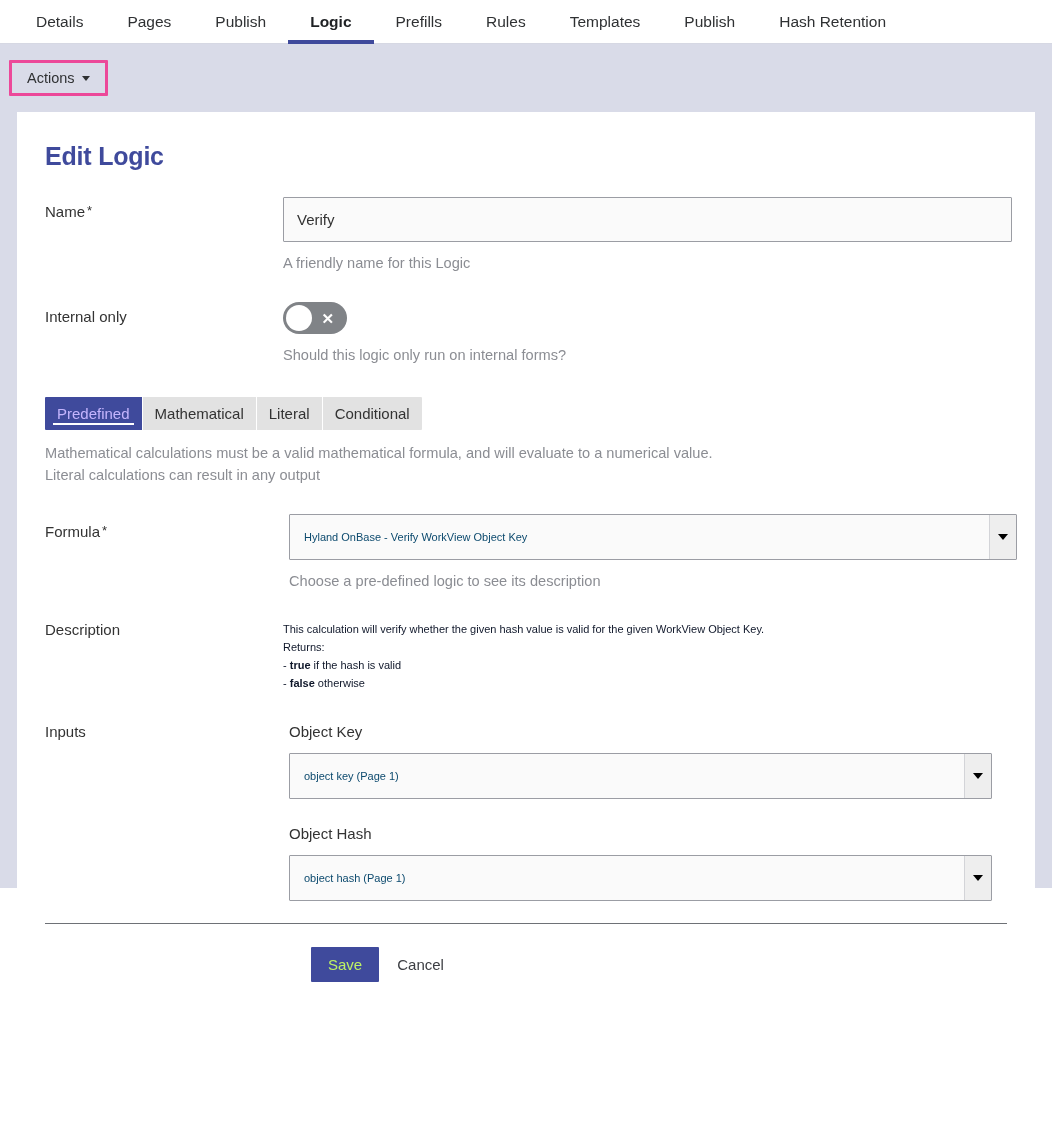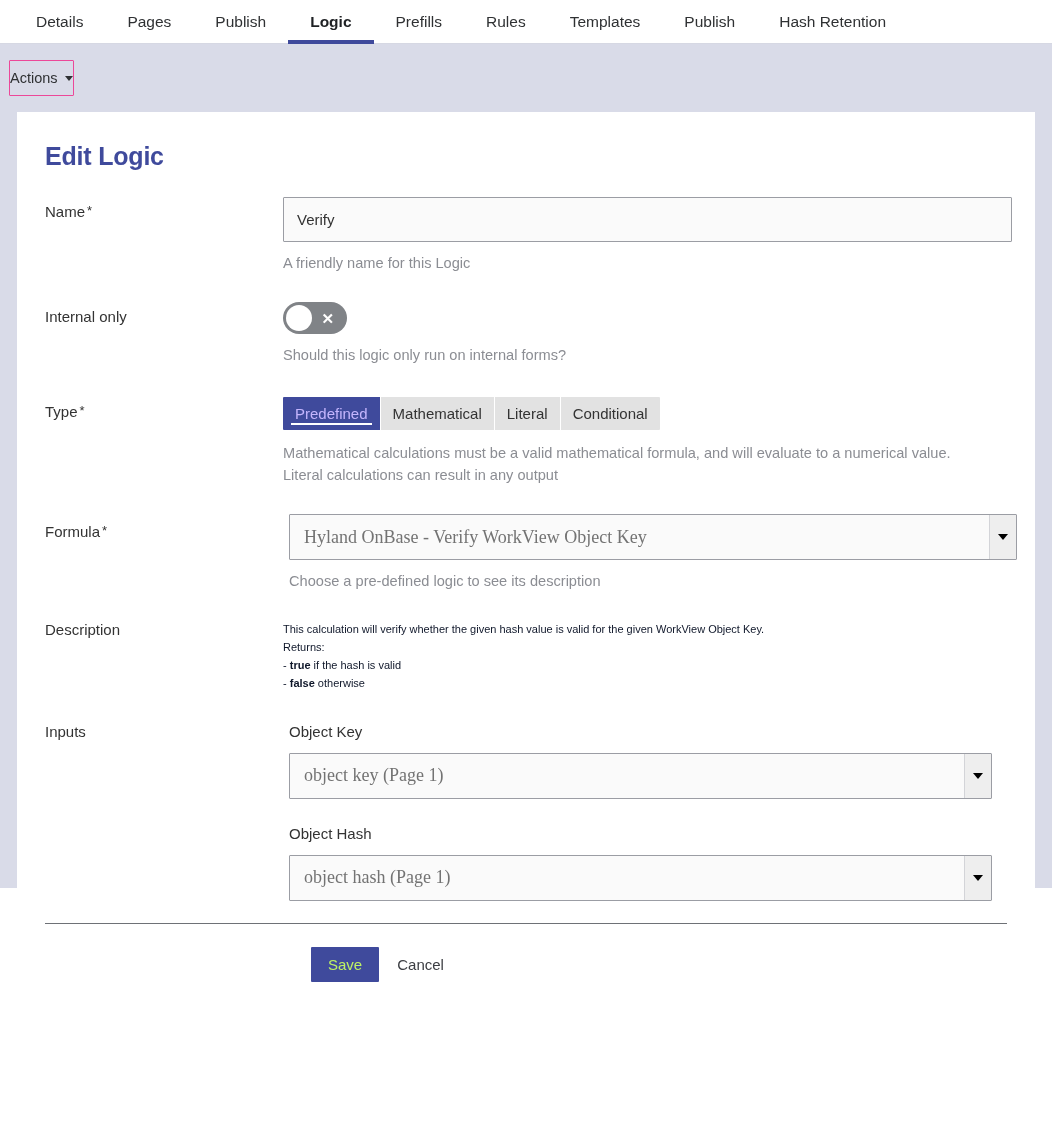--- a/index.html
+++ b/index.html
@@ -57,22 +57,22 @@
     display: flex;
     align-items: center;
     padding: 0 9px;
     box-sizing: border-box;
   }
   .actions-button {
     display: inline-flex;
     align-items: center;
     gap: 7px;
     height: 36px;
-    padding: 0 0;
-    border: 1px solid #ec4899;
+    padding: 0 15px;
+    border: 3px solid #ec4899;
     background: transparent;
     font-size: 14.5px;
     font-family: "Liberation Sans", sans-serif;
     color: #2f3133;
     cursor: pointer;
     border-radius: 1px;
     text-align: center;
   }
   .caret {
     width: 0;
@@ -163,25 +163,24 @@
     cursor: pointer;
   }
   .select-wrap .sel-value {
     position: absolute;
     left: 14px;
     top: 0;
     bottom: 0;
     right: 40px;
     display: flex;
     align-items: center;
-    font-size: 18px;
-    color: #737373;
+    font-size: 11px;
+    color: #0c4a6e;
     white-space: nowrap;
     overflow: hidden;
-    font-family: Liberation Serif, serif;
   }
   .select-wrap .sel-btn {
     position: absolute;
     top: 0;
     right: 0;
     bottom: 0;
     width: 26px;
     background: #eeeeee;
     border-left: 1px solid #d3d4d8;
     display: flex;
@@ -373,23 +372,20 @@
       <div class="row-field">
         <div class="toggle">
           <span class="knob"></span>
           <span class="x-mark">✕</span>
         </div>
         <div class="help">Should this logic only run on internal forms?</div>
       </div>
     </div>
 
     <div class="row" style="margin-bottom:28px;">
-      <div class="row-label">
-        <span>Type</span><span class="req">*</span>
-      </div>
       <div class="row-field">
         <div class="segment">
           <button class="seg-btn active">
               <span>Predefined</span>
             </button>
           <button class="seg-btn">
               <span>Mathematical</span>
             </button>
           <button class="seg-btn">
               <span>Literal</span>

